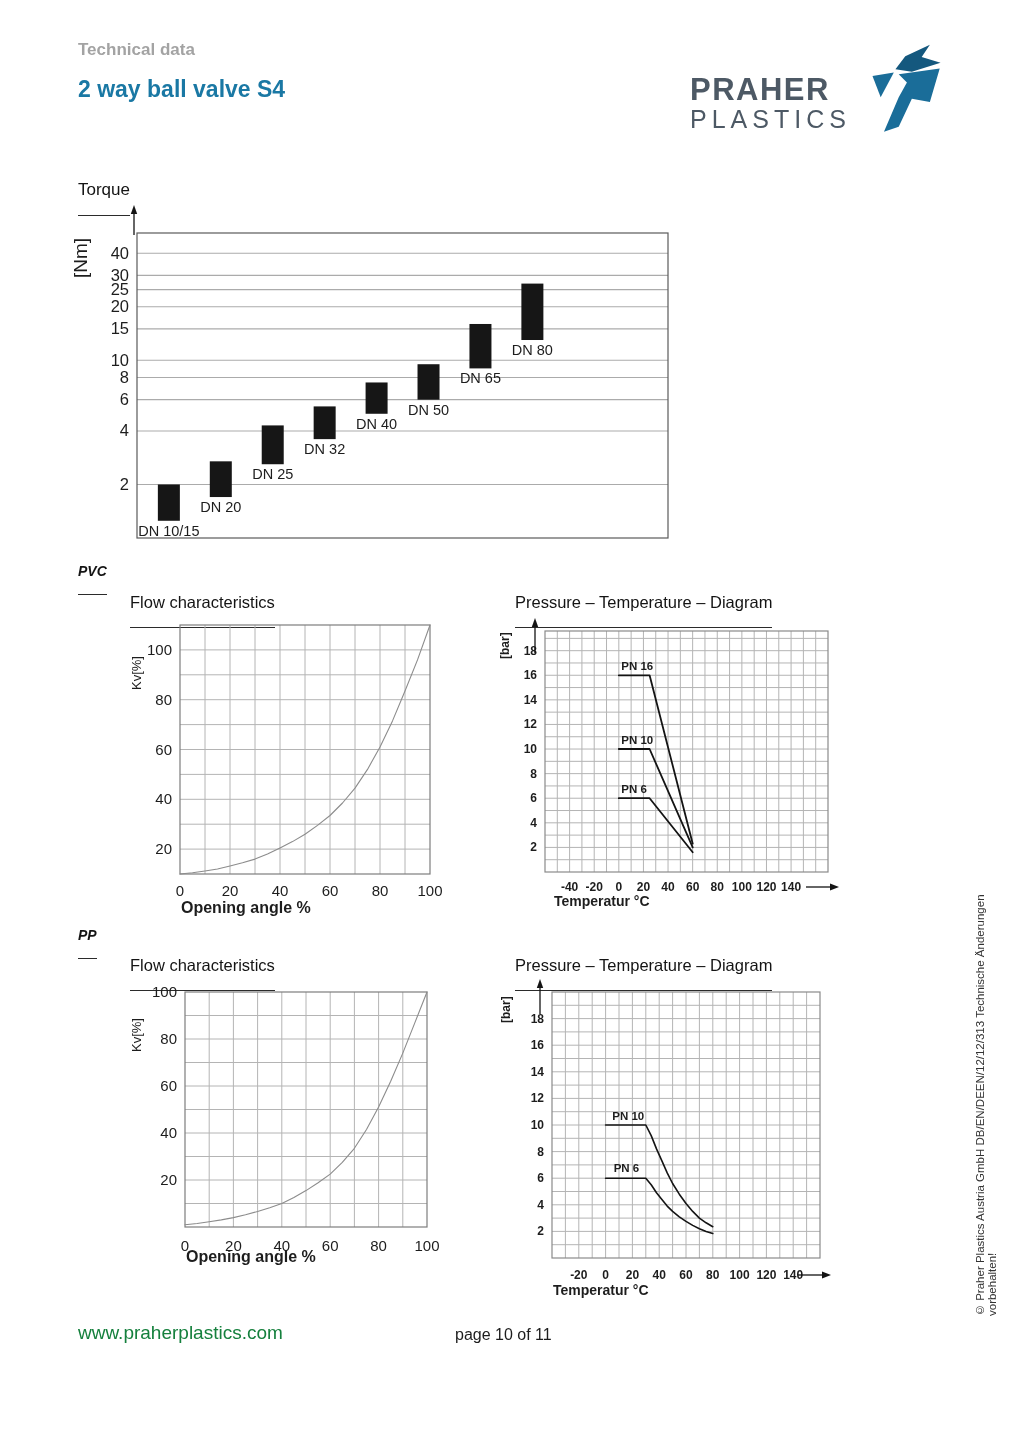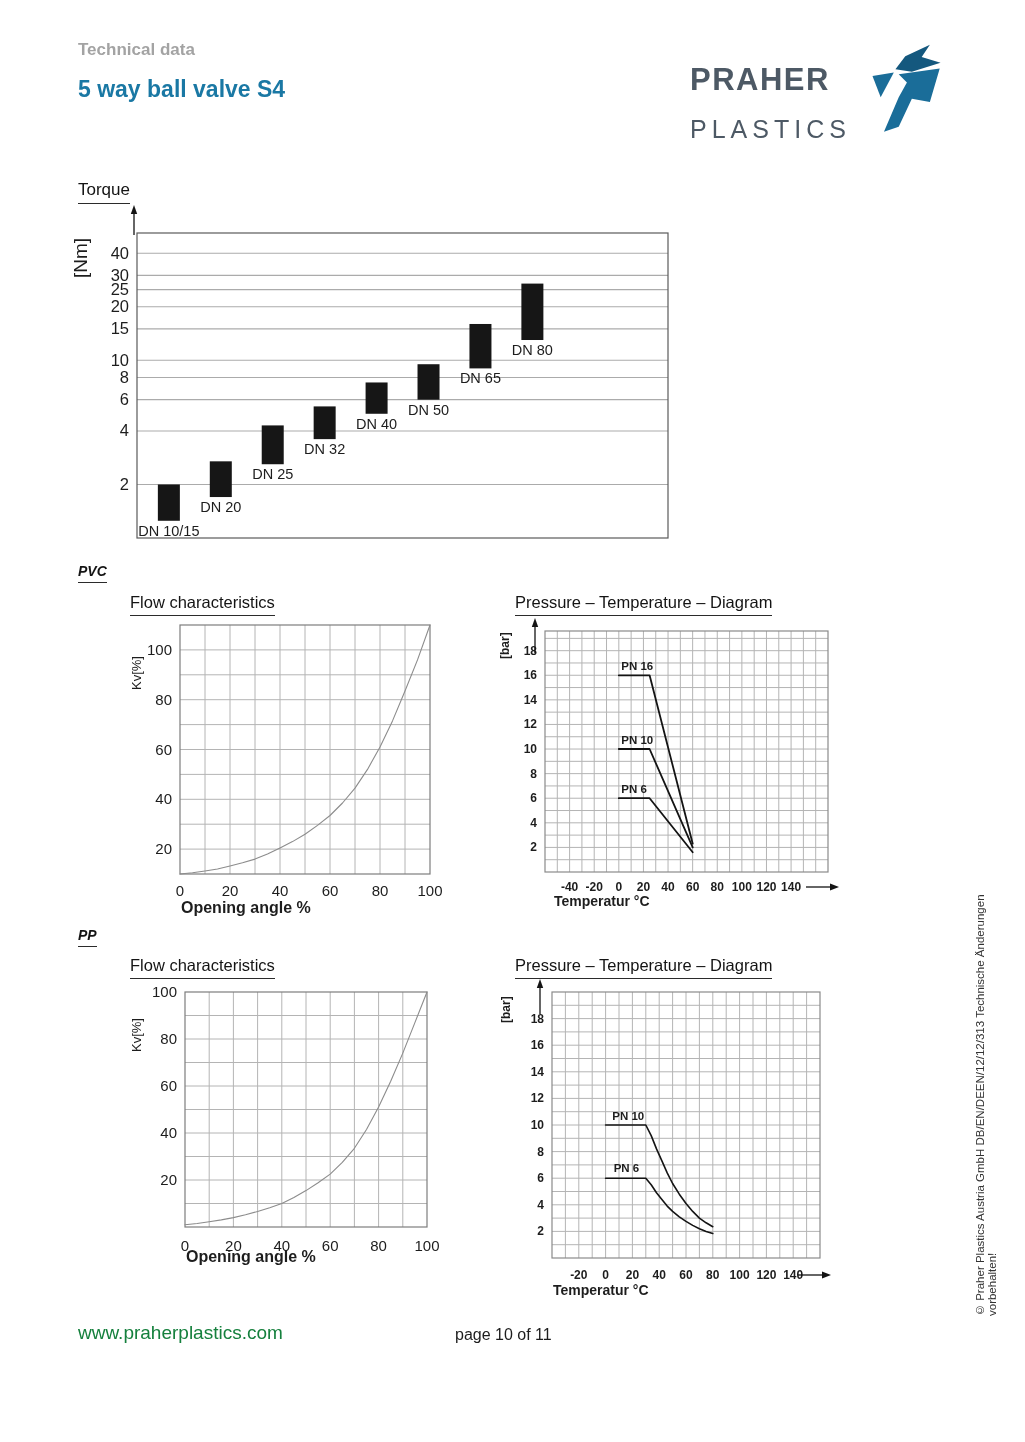--- a/index.html
+++ b/index.html
@@ -3,24 +3,24 @@
 <meta charset="utf-8">
 <style>
   html,body{margin:0;padding:0;background:#e8e8e8;}
   .page{position:relative;width:1025px;height:1442px;background:#ffffff;margin:0 auto;
         font-family:"Liberation Sans",sans-serif;overflow:hidden;}
   .abs{position:absolute;}
   #eyebrow{left:78px;top:40px;font-size:17px;color:#a3a3a3;font-weight:bold;}
   #doc-title{left:78px;top:76px;font-size:23px;font-weight:bold;color:#1a78a4;}
   #doc-subtitle{left:78px;top:108px;font-size:19px;color:#1a78a4;}
   #logo{left:690px;top:46px;display:flex;align-items:flex-start;}
-  #logo .ltext{display:flex;flex-direction:column;margin-top:18px;gap:20px;}
+  #logo .ltext{display:flex;flex-direction:column;margin-top:28px;}
   #logo .l1{font-size:31px;font-weight:800;letter-spacing:1.5px;color:#4d5965;line-height:1.0;}
   #logo .l2{font-size:25px;font-weight:300;letter-spacing:5px;color:#4d5965;line-height:1.15;}
-  .u{display:inline-block;border-bottom:1.6px solid #2b2b2b;padding-bottom:3px;}
+  .u{display:inline-block;border-bottom:1.6px solid #2b2b2b;padding-bottom:15px;}
   #torque-title{left:78px;top:180px;font-size:17px;color:#141414;}
   .vtext{writing-mode:vertical-rl;transform:rotate(180deg);color:#1d1d1d;}
   #torque-nm{left:70px;top:210px;height:68px;font-size:19px;}
   #kv1{left:129px;top:628px;height:62px;font-size:13px;}
   #kv2{left:129px;top:990px;height:62px;font-size:13px;}
   #bar1{left:498px;top:617px;height:42px;font-size:12px;font-weight:bold;}
   #bar2{left:499px;top:981px;height:42px;font-size:12px;font-weight:bold;}
   .sec-label{font-size:14px;font-weight:bold;font-style:italic;color:#141414;}
   #pvc-label{left:78px;top:563px;}
   #pp-label{left:78px;top:927px;}
@@ -49,21 +49,21 @@
   svg text.pt{font-size:12px;font-weight:bold;}
   svg text.bl{font-size:14.5px;}
   svg text.pn{font-size:11.5px;font-weight:bold;}
 </style>
 </head>
 <body>
 
 <div class="page">
 
   <div class="abs" id="eyebrow">Technical data</div>
-  <div class="abs" id="doc-title">5 way ball valve S4</div>
+  <div class="abs" id="doc-title">2 way ball valve S4</div>
 
   <div class="abs" id="logo">
     <div class="ltext">
       <span class="l1">PRAHER</span>
       <span class="l2">PLASTICS</span>
     </div>
     <svg width="82" height="98" viewBox="0 0 100 116" style="margin-left:10px;margin-top:-6px">
       <path d="M54 18 L84 4 L74 19 L97 26 L62 37 L42 34 Z" fill="#14587e"></path>
       <path d="M14 42 L40 38 L24 68 Z" fill="#1a6d99"></path>
       <path d="M46 40 L96 33 L84 74 L62 70 L46 104 L28 110 L46 68 L56 50 Z" fill="#1a6d99"></path>

